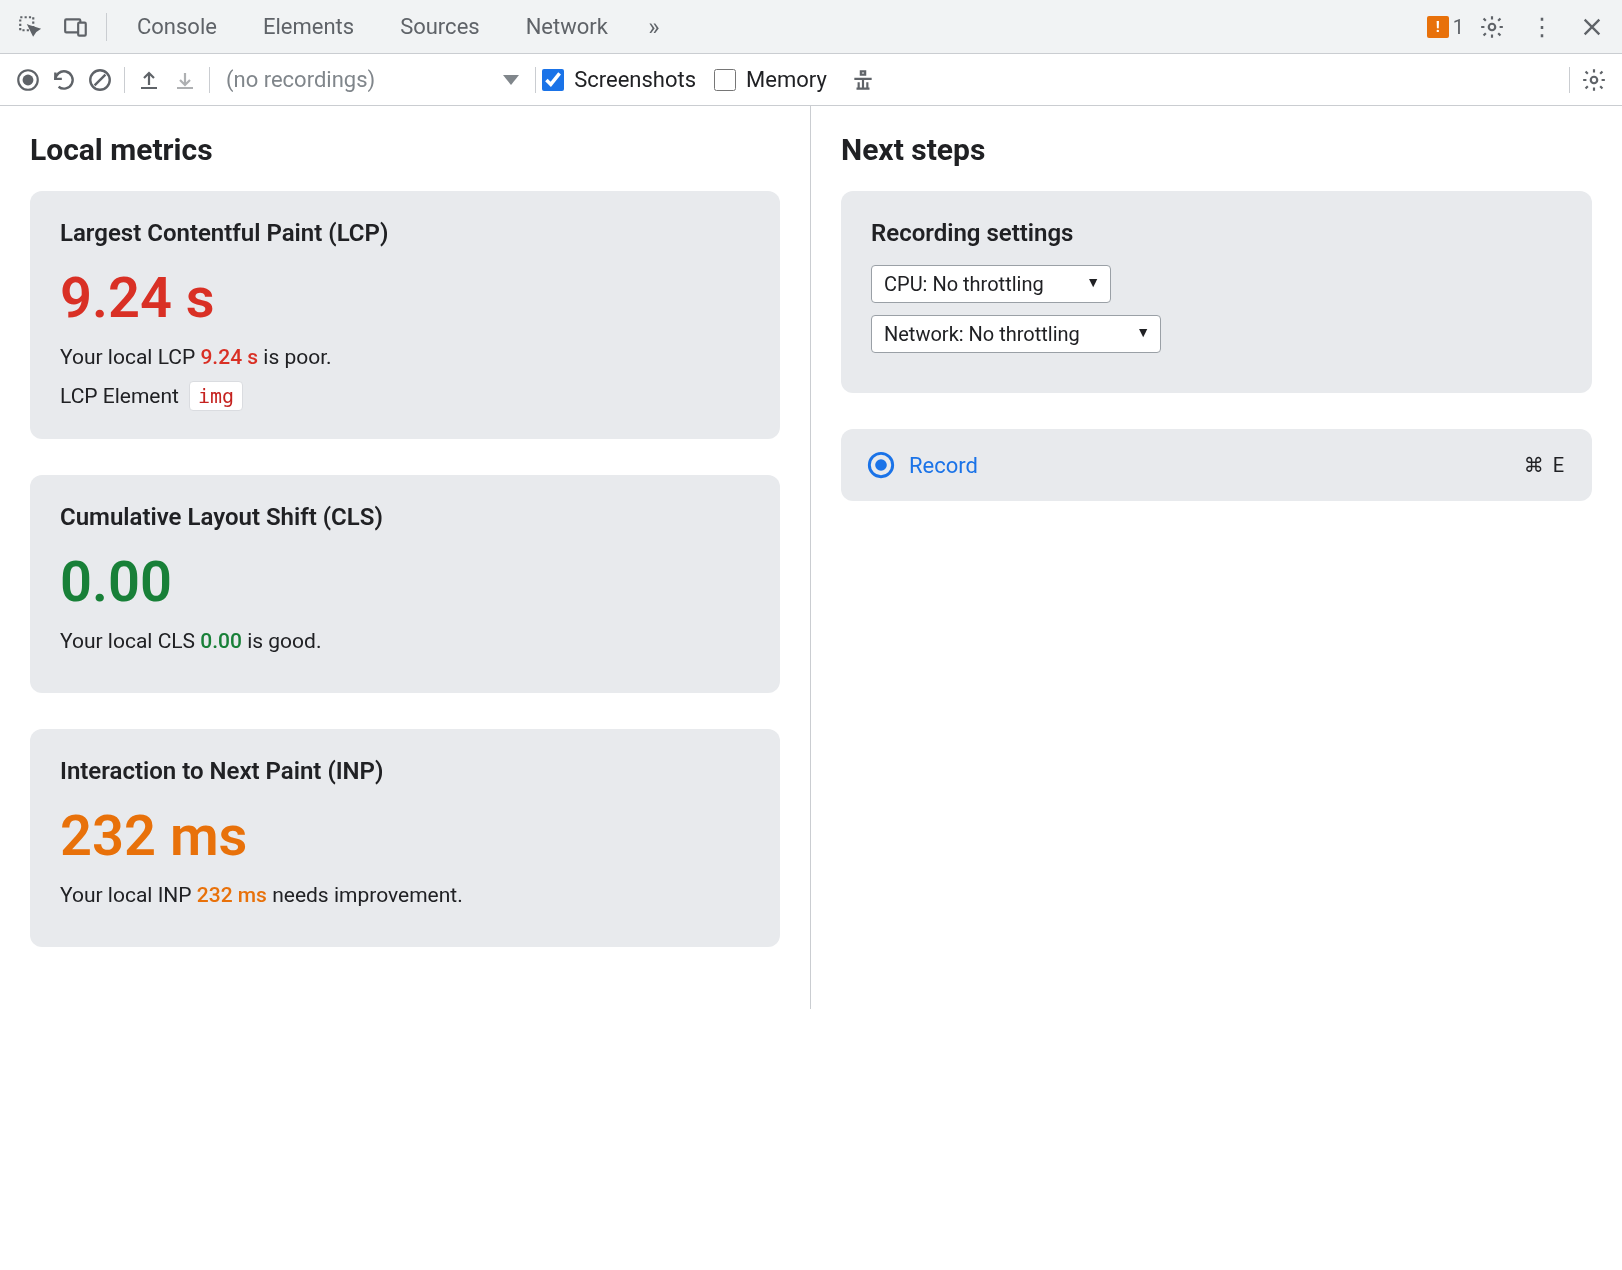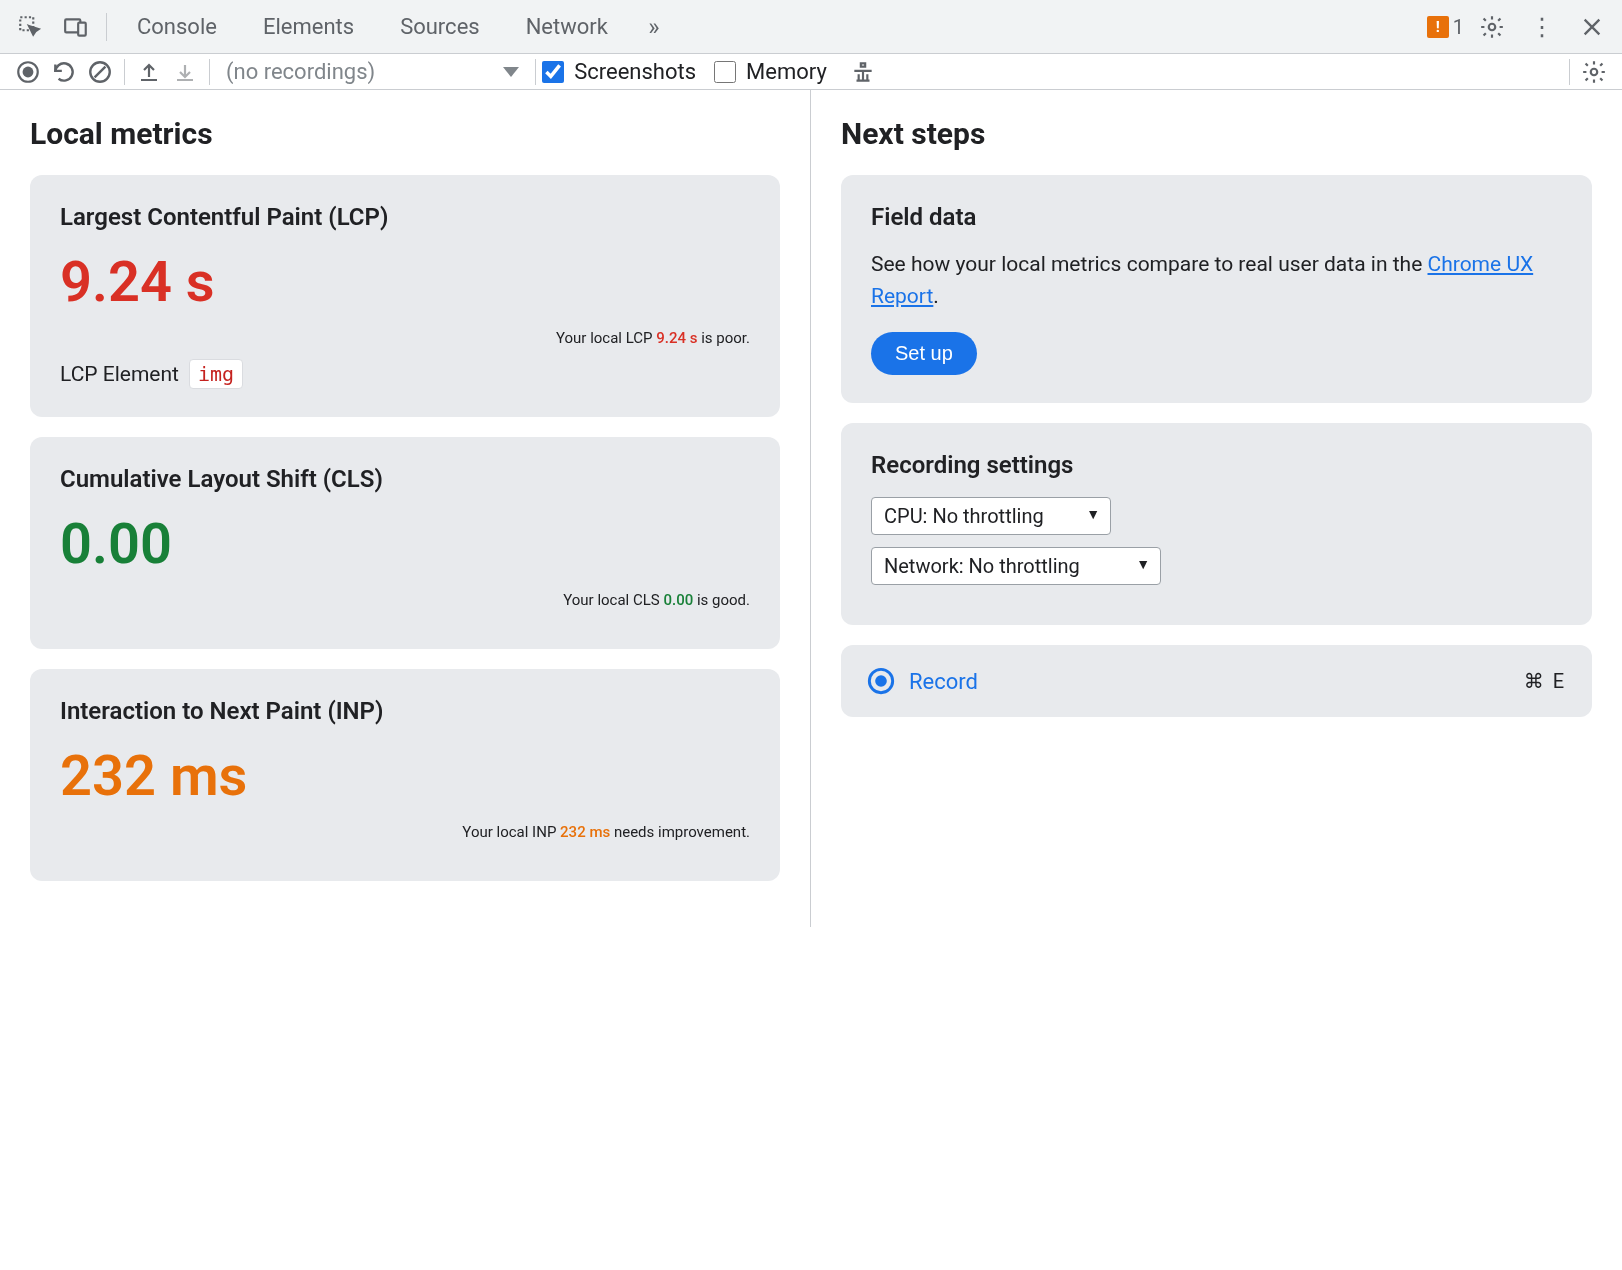--- a/index.html
+++ b/index.html
@@ -5,38 +5,38 @@
 * { box-sizing: border-box; margin: 0; padding: 0; }
 body { font-family: -apple-system, BlinkMacSystemFont, "Segoe UI", Roboto, sans-serif; font-size: 17px; color: #202124; background: #fff; width: 1622px; }
 .top-tabs { display: flex; align-items: center; height: 54px; background: #f1f3f4; border-bottom: 1px solid #cacdd1; padding: 0 8px; gap: 2px; }
 .top-tabs .icon-btn { width: 44px; height: 44px; display: flex; align-items: center; justify-content: center; color: #5f6368; cursor: pointer; border-radius: 4px; }
 .top-tabs .sep { width: 1px; height: 28px; background: #cacdd1; margin: 0 6px; }
 .tab { padding: 12px 22px; height: 54px; display: flex; align-items: center; color: #5f6368; cursor: pointer; font-size: 22px; }
 .tab.active { color: #1a73e8; border-bottom: 3px solid #1a73e8; }
 .top-right { margin-left: auto; display: flex; align-items: center; gap: 6px; }
 .warn-badge { display: flex; align-items: center; gap: 4px; color: #5f6368; font-size: 20px; }
 .warn-sq { width: 22px; height: 22px; background: #e8710a; border-radius: 2px; display:flex; align-items:center; justify-content:center; color:#fff; font-weight:bold; font-size:15px;}
-.toolbar { display: flex; align-items: center; height: 36px; border-bottom: 1px solid #cacdd1; padding: 0 10px; }
+.toolbar { display: flex; align-items: center; height: 52px; border-bottom: 1px solid #cacdd1; padding: 0 10px; }
 .toolbar .ic { width: 36px; height: 36px; display:flex; align-items:center; justify-content:center; color:#5f6368; cursor:pointer; }
 .toolbar .vsep { width:1px; height:26px; background:#cacdd1; margin:0 6px; }
 .rec-sel { color:#80868b; font-size:22px; flex:0 0 auto; display:flex; align-items:center; gap:8px; padding:0 10px;}
 .toolbar .spacer { flex:1; }
 .chk { display:flex; align-items:center; gap:10px; font-size:22px; color:#202124; margin-right:18px;}
 .chk input { width:22px; height:22px; accent-color:#1a73e8; }
 .content { display:flex; }
 .left { width:50%; padding: 26px 30px; border-right:1px solid #cacdd1; }
 .right { width:50%; padding: 26px 30px; }
 h2 { font-size: 30px; font-weight: 700; margin-bottom: 24px; }
-.card { background:#e8eaed; border-radius:12px; padding: 28px 30px; margin-bottom: 20px; }
+.card { background:#e8eaed; border-radius:12px; padding: 28px 30px; margin-bottom: 36px; }
 .card-title { font-size: 24px; font-weight: 600; margin-bottom: 18px; }
 .metric-val { font-size: 56px; font-weight: 600; margin-bottom: 14px; }
 .metric-val.red { color:#d93025; }
 .metric-val.green { color:#188038; }
 .metric-val.orange { color:#e8710a; }
-.assess { font-size: 15px; color:#202124; margin-bottom: 12px; text-align: right; }
+.assess { font-size: 21px; color:#202124; margin-bottom: 12px; }
 .assess .v-red { color:#d93025; font-weight:500; }
 .assess .v-green { color:#188038; font-weight:500; }
 .assess .v-orange { color:#e8710a; font-weight:500; }
 .lcp-el { font-size:21px; display:flex; align-items:center; gap:10px;}
 .tag-chip { background:#fff; color:#c5221f; padding:2px 8px; border-radius:4px; font-family: monospace; font-size:20px; border:1px solid #dadce0;}
 .field-txt { font-size:21px; color:#202124; line-height:1.5; margin-bottom:20px;}
 .field-txt a { color:#1a73e8; text-decoration:underline; }
 .btn-primary { background:#1a73e8; color:#fff; border:none; border-radius:22px; padding:10px 24px; font-size:20px; cursor:pointer; }
 .select-row { margin-bottom:12px; }
 .sel { background:#fff; border:1px solid #9aa0a6; border-radius:4px; padding:6px 36px 6px 12px; font-size:20px; position:relative; display:inline-block; min-width:240px; cursor:pointer;}
@@ -177,27 +177,20 @@
       <div class="metric-val orange">232 ms</div>
       <div class="assess">
         <span>Your local INP </span><span class="v-orange">232 ms</span><span> needs improvement.</span>
       </div>
     </div>
   </div>
 
   <div class="right">
     <h2>Next steps</h2>
 
-    <div class="card">
-      <div class="card-title">Field data</div>
-      <div class="field-txt">
-        <span>See how your local metrics compare to real user data in the </span><a href="#">Chrome UX Report</a><span>.</span>
-      </div>
-      <button class="btn-primary">Set up</button>
-    </div>
 
     <div class="card">
       <div class="card-title">Recording settings</div>
       <div class="select-row">
         <div class="sel">CPU: No throttling</div>
       </div>
       <div class="select-row">
         <div class="sel" style="min-width:290px">Network: No throttling</div>
       </div>
     </div>

